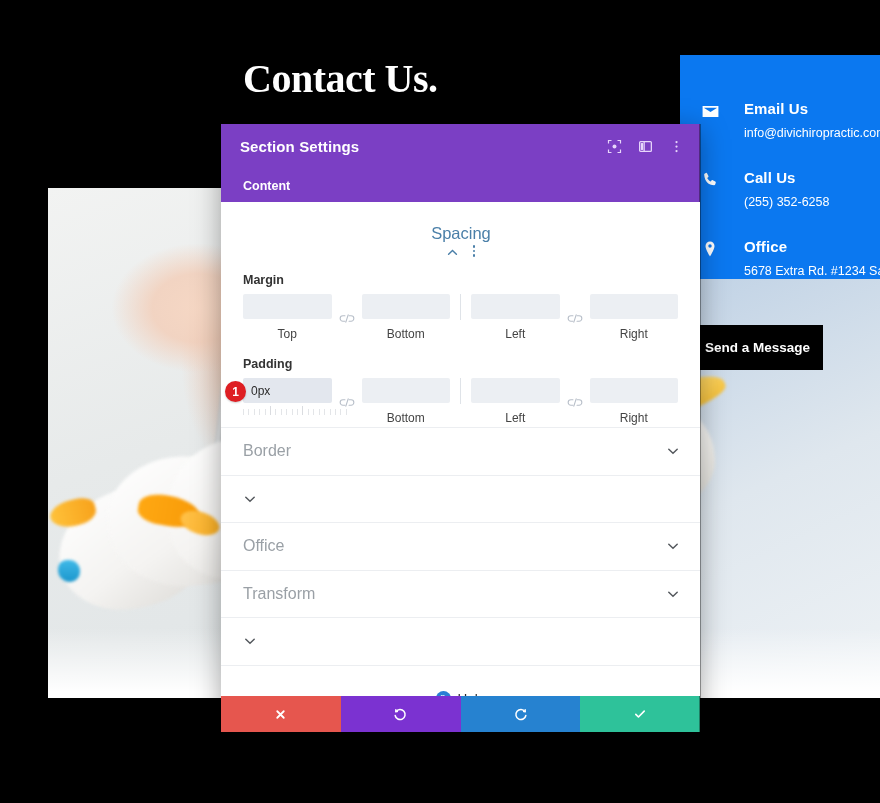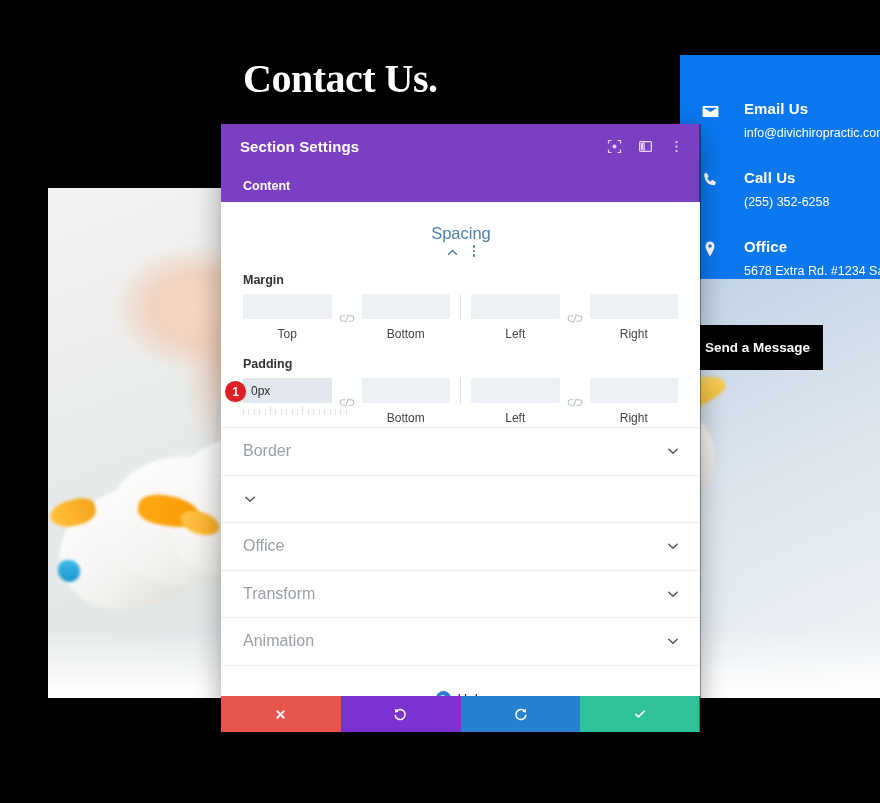--- a/index.html
+++ b/index.html
@@ -607,21 +607,20 @@
         </div>
         <div class="acc-row">
           <div class="acc-label">Transform</div>
           <div class="acc-chev">
             <svg viewBox="0 0 16 16" width="14" height="14" fill="none" stroke="currentColor" stroke-width="1.7" stroke-linecap="round">
                 <path d="M3.2 6 8 10.6 12.8 6"></path>
               </svg>
           </div>
         </div>
         <div class="acc-row">
-          <div class="acc-label">Animation</div>
           <div class="acc-chev">
             <svg viewBox="0 0 16 16" width="14" height="14" fill="none" stroke="currentColor" stroke-width="1.7" stroke-linecap="round">
                 <path d="M3.2 6 8 10.6 12.8 6"></path>
               </svg>
           </div>
         </div>
       </div>
 
       <div class="help-row">
         <div class="help-ic">?</div>

